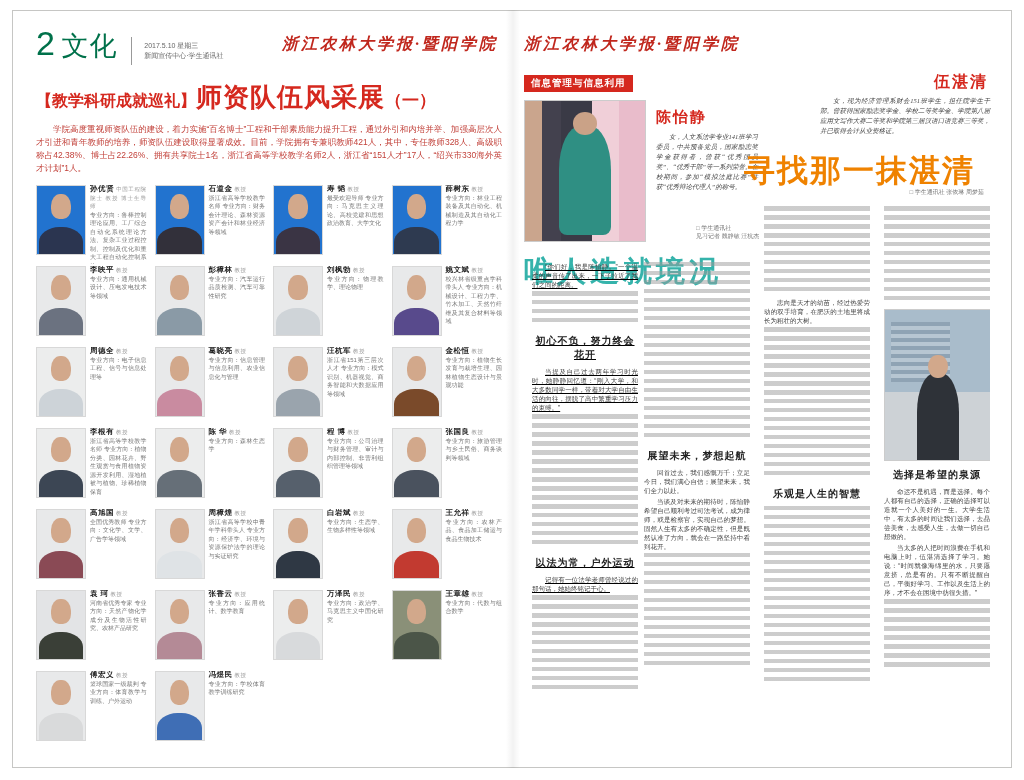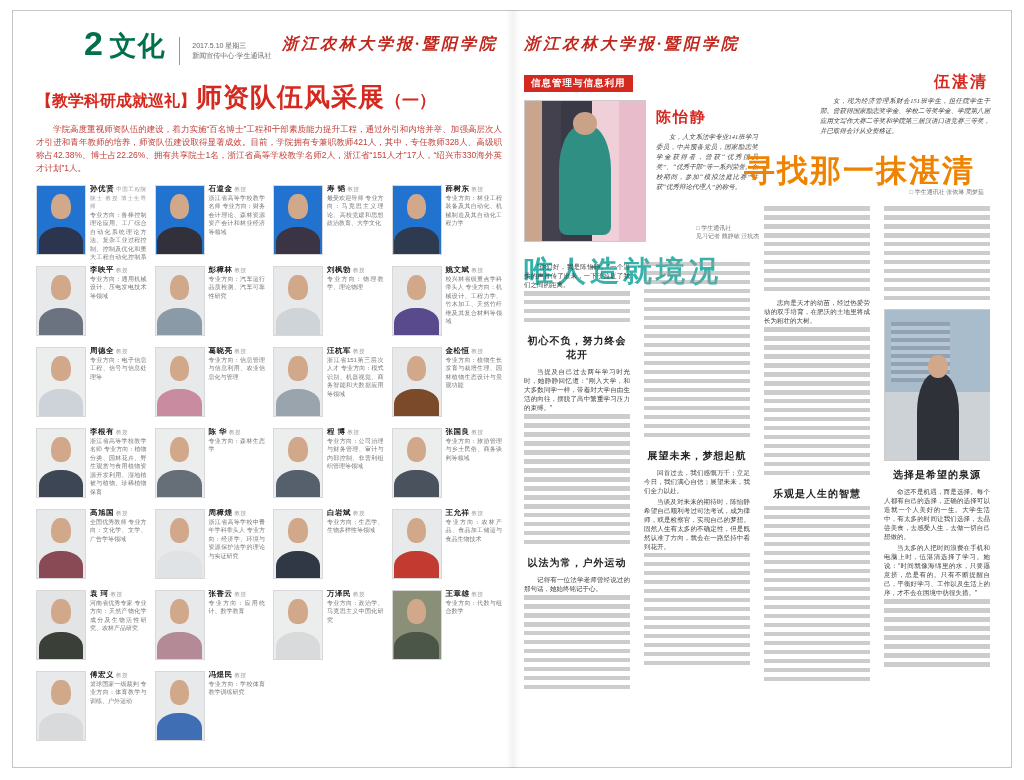--- a/index.html
+++ b/index.html
@@ -6,21 +6,21 @@
   body{width:1024px;height:780px;background:#f4f3f1;font-family:"Liberation Sans",sans-serif;position:relative;overflow:hidden;}
   .sheet{position:absolute;inset:0;background:#fff;}
   .frame{position:absolute;left:12px;top:10px;right:12px;bottom:12px;border:1px solid #c6c6c4;}
   .fold{position:absolute;top:10px;bottom:12px;left:506px;width:14px;background:linear-gradient(90deg,rgba(0,0,0,0) 0,rgba(0,0,0,.05) 50%,rgba(0,0,0,0) 100%);}
   .page{position:absolute;top:24px;bottom:24px;}
   #page-left{left:36px;width:466px;}
   #page-right{left:524px;width:466px;}
 
   
   .hdr{position:relative;height:50px;}
-  .plabel{color:#00714a;font-weight:bold;letter-spacing:1px;margin-left:48px;}
+  .plabel{color:#00714a;font-weight:normal;letter-spacing:1px;}
   .plabel .num{font-size:34px;}
   .plabel .txt{font-size:27px;}
   .vline{display:inline-block;width:1px;height:28px;background:#999;margin:0 8px;vertical-align:middle;}
   .dateblock{display:inline-block;vertical-align:middle;font-size:7px;color:#666;line-height:10px;}
   .masthead{font-family:"Liberation Serif",serif;color:#c0271d;font-weight:bold;font-size:16px;letter-spacing:3px;font-style:italic;}
   #page-left .masthead{position:absolute;right:4px;top:10px;}
   #page-right .masthead{position:absolute;left:0;top:10px;}
   #page-right .hdr-right{position:absolute;right:0;top:4px;display:flex;align-items:center;gap:6px;}
   .qr{width:30px;height:30px;background:
       repeating-linear-gradient(0deg,#2a2a2a 0 2px,transparent 2px 5px),
@@ -52,21 +52,21 @@
   .cyj-photo .fig{position:absolute;left:28%;top:18%;width:44%;height:78%;background:#2f8f83;border-radius:40% 40% 8px 8px;}
   .cyj-photo .fhead{position:absolute;left:40%;top:8%;width:20%;height:16%;background:#caa287;border-radius:50%;}
   .cyj-name{position:absolute;left:132px;top:84px;color:#d5281e;font-size:15px;font-weight:bold;letter-spacing:2px;}
   .cyj-bio{position:absolute;left:132px;top:108px;width:102px;font-family:"Liberation Serif",serif;font-style:italic;font-size:6.5px;line-height:10px;color:#444;text-align:justify;text-indent:13px;}
   .hl-orange{position:absolute;left:220px;top:126px;color:#ef8200;font-size:31px;font-weight:bold;letter-spacing:2px;white-space:nowrap;}
   .by-right{position:absolute;right:6px;top:164px;font-size:6px;color:#777;}
   .hl-teal{position:absolute;left:0;top:190px;color:#35b3ab;font-size:29px;font-weight:bold;letter-spacing:4px;white-space:nowrap;margin-top:38px;}
   .by-left{position:absolute;left:172px;top:200px;font-size:6px;color:#777;line-height:8px;}
 
   .col{position:absolute;width:106px;overflow:hidden;}
-  #col-0{left:0;top:238px;bottom:0;}
+  #col-0{left:8px;top:238px;bottom:0;text-decoration:underline;}
   #col-1{left:120px;top:238px;bottom:0;}
   #col-2{left:240px;top:182px;bottom:0;}
   #col-3{left:360px;top:182px;bottom:0;}
   .para{font-size:6.5px;line-height:9px;color:#3f3f3f;text-align:justify;text-indent:13px;margin:0 0 2px;}
   .greek{width:100%;background-image:repeating-linear-gradient(to bottom,#9a9a9a 0 4.5px,transparent 4.5px 9px);opacity:.5;margin-bottom:2px;}
   .subhead{font-size:10px;font-weight:bold;color:#222;text-align:center;margin:7px 0 5px;letter-spacing:1px;}
   .wu-photo{width:100%;height:150px;border:1px solid #ccc;margin:4px 0;position:relative;overflow:hidden;
      background:linear-gradient(180deg,#a9bccb 0 55%,#cdd2d6 55% 100%);}
   .wu-photo .bld{position:absolute;left:6%;top:8%;width:55%;height:40%;background:repeating-linear-gradient(0deg,#8fa3b4 0 4px,#b7c6d2 4px 8px);}
   .wu-photo .fig{position:absolute;left:30%;bottom:-4%;width:40%;height:62%;background:#2e3238;border-radius:42% 42% 0 0;}

